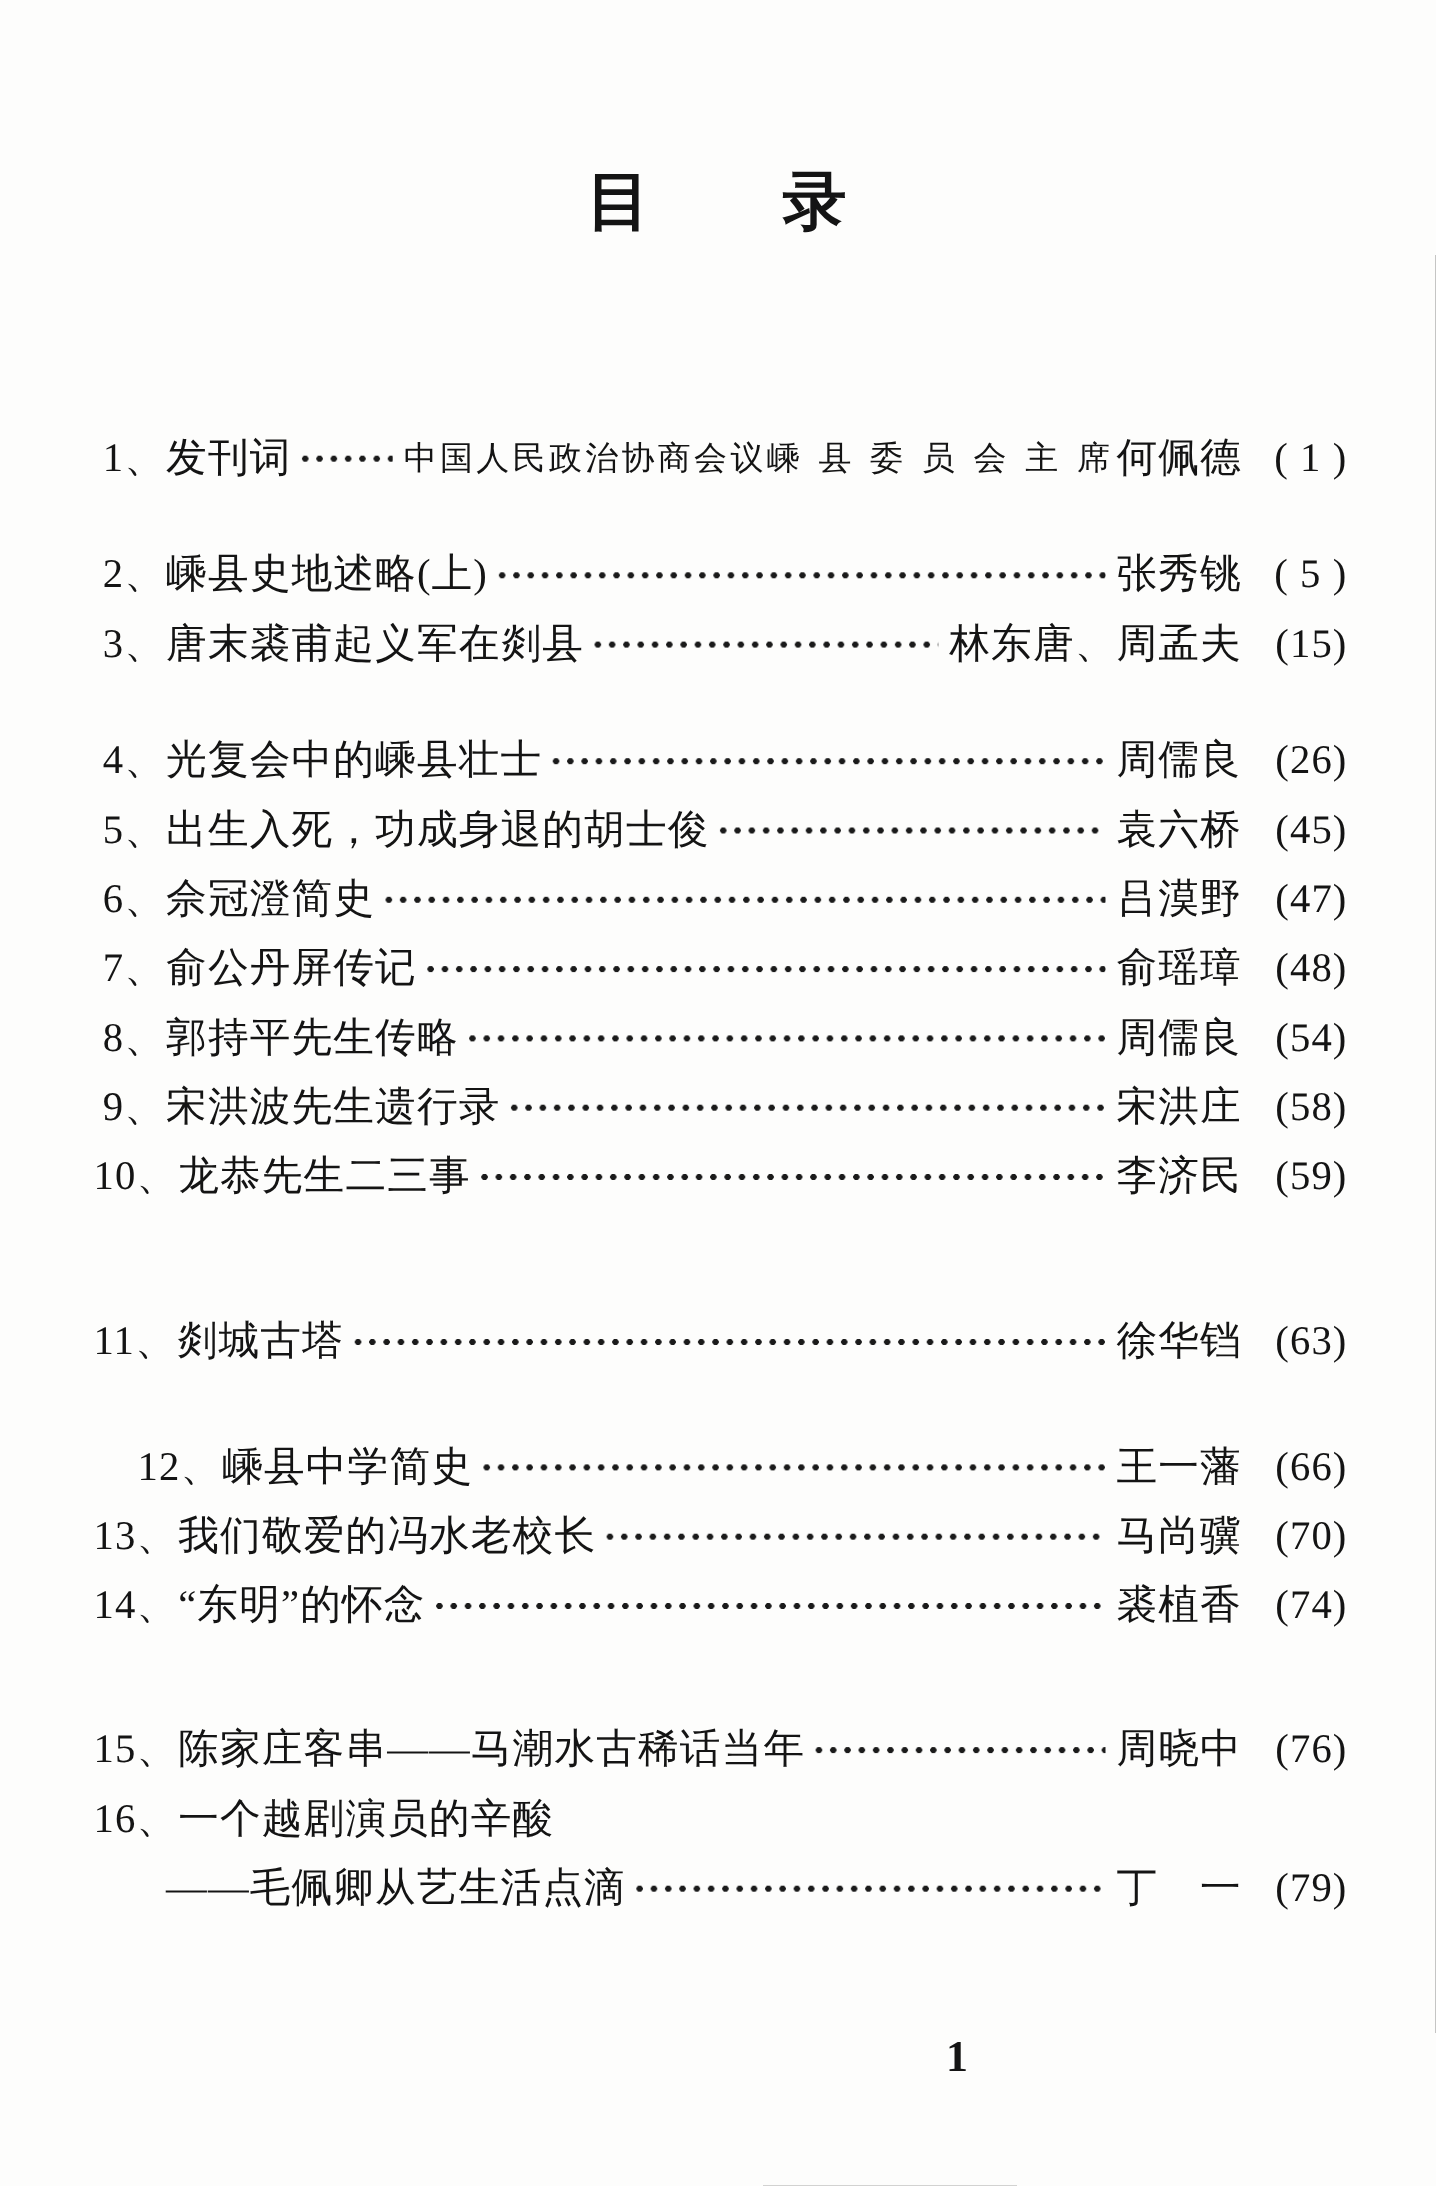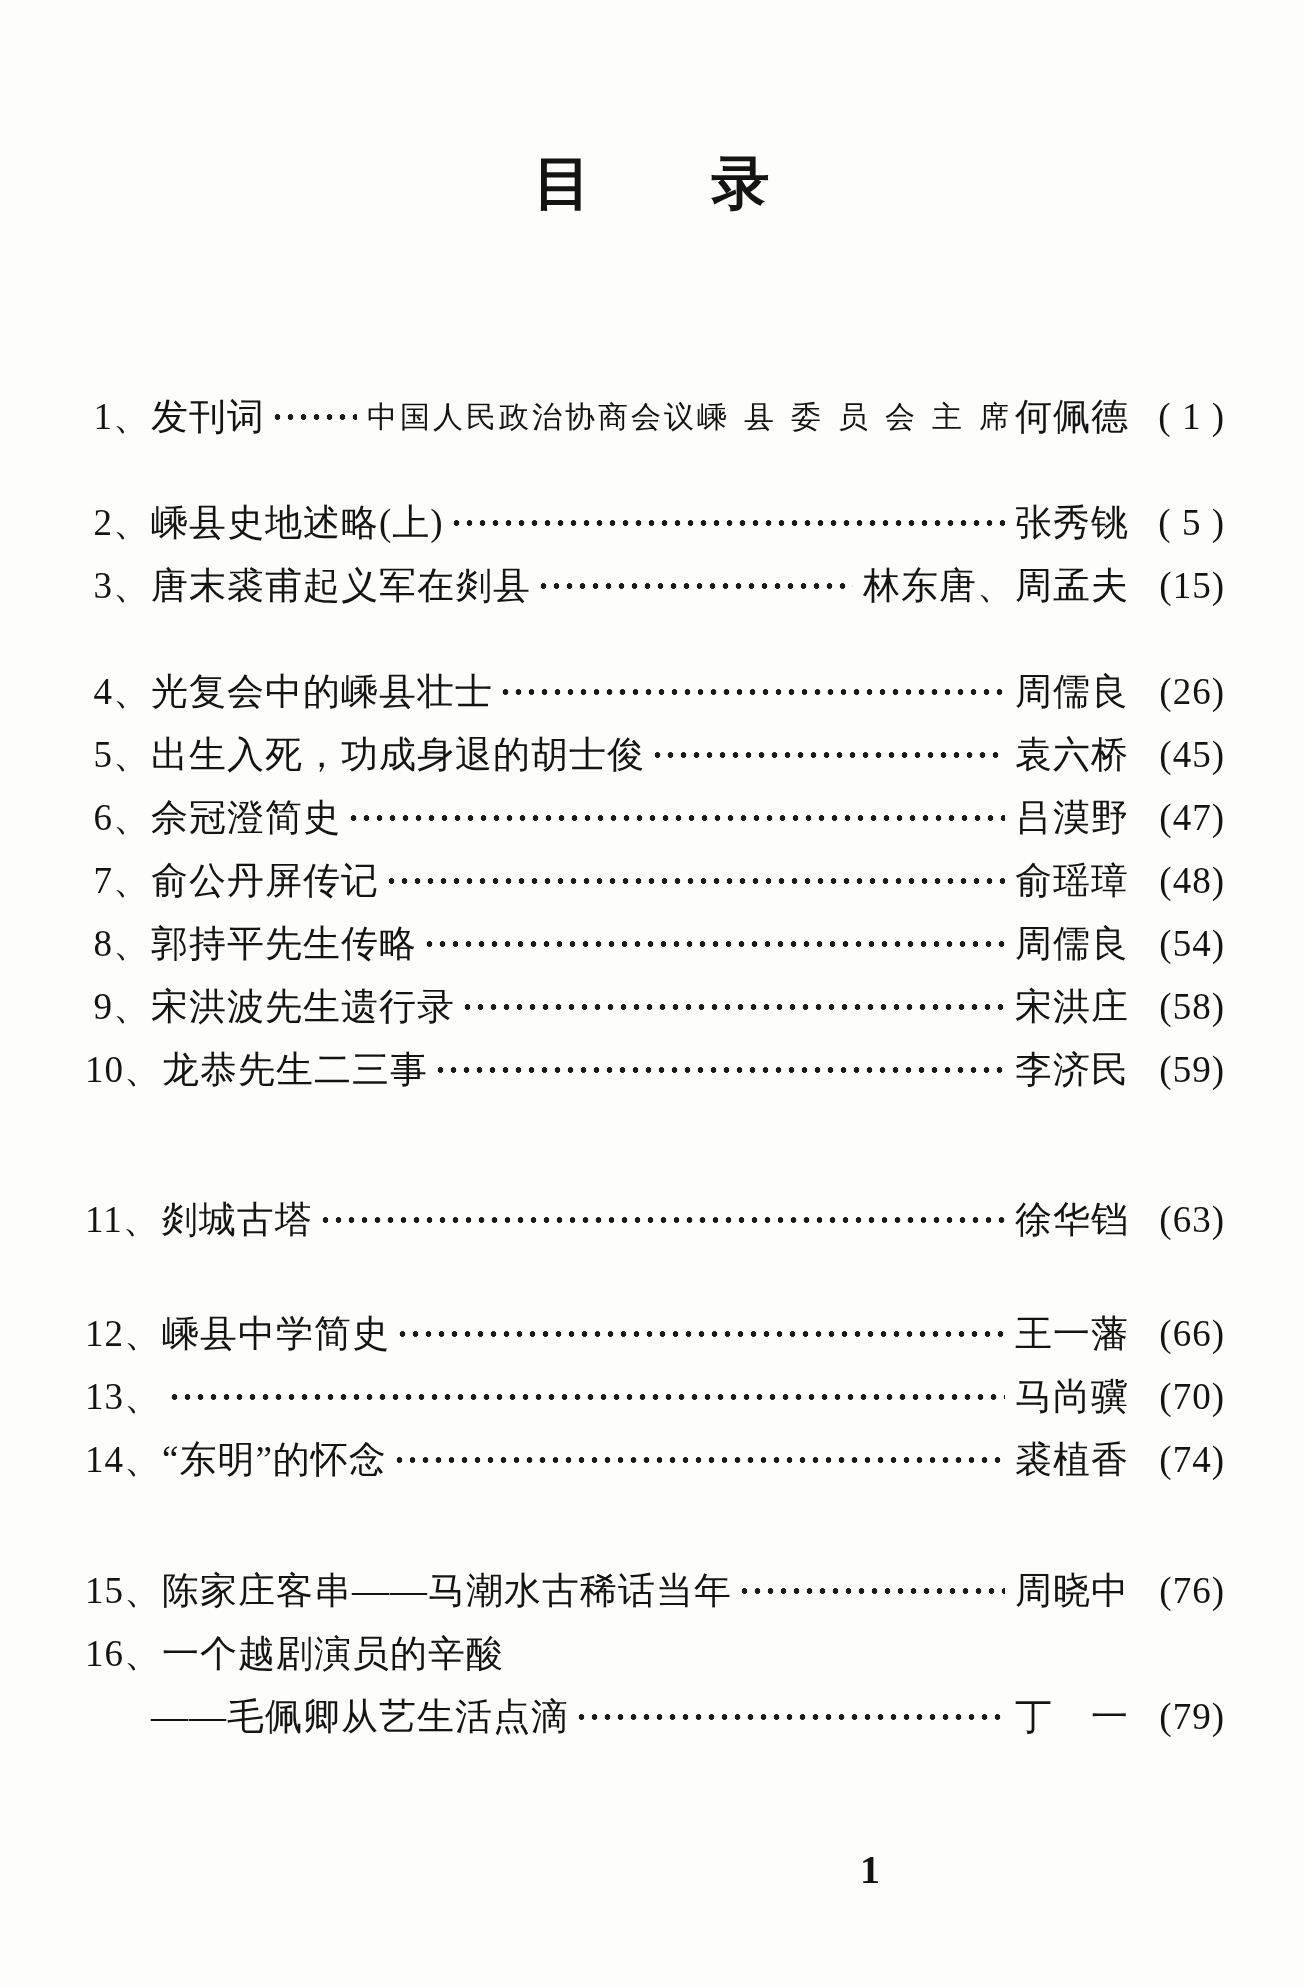--- a/index.html
+++ b/index.html
@@ -42,21 +42,21 @@
   .org .org-l1{letter-spacing:3px;}
   .org .org-l2{letter-spacing:17px;margin-right:-17px;}
   
   .row.cont{padding-left:66px;justify-content:center;}
   
   .mt-e1{margin-top:178px;}
   .mt-e2{margin-top:60px;}
   .mt-sib{margin-top:17px;}
   .mt-g4{margin-top:60px;}
   .mt-g11{margin-top:104px;}
-  .mt-g12{margin-top:68px;}
+  .mt-g12{margin-top:68px;margin-left:40px;}
   .mt-g15{margin-top:85px;justify-content:center;}
   .folio{
     position:absolute;left:860px;top:1846px;
     font-size:40px;font-weight:700;
   }
 </style>
 </head>
 <body>
 
 <div class="page">
@@ -163,20 +163,21 @@
     <div class="row mt-g12">
       <span class="num">12、</span>
       <span class="title">嵊县中学简史</span>
       <span class="dots"></span>
       <span class="author">王一藩</span>
       <span class="pageno">(66)</span>
     </div>
 
     <div class="row mt-sib">
       <span class="num">13、</span>
+      <span class="title">我们敬爱的冯水老校长</span>
       <span class="dots"></span>
       <span class="author">马尚骥</span>
       <span class="pageno">(70)</span>
     </div>
 
     <div class="row mt-sib">
       <span class="num">14、</span>
       <span class="title">“东明”的怀念</span>
       <span class="dots"></span>
       <span class="author">裘植香</span>

